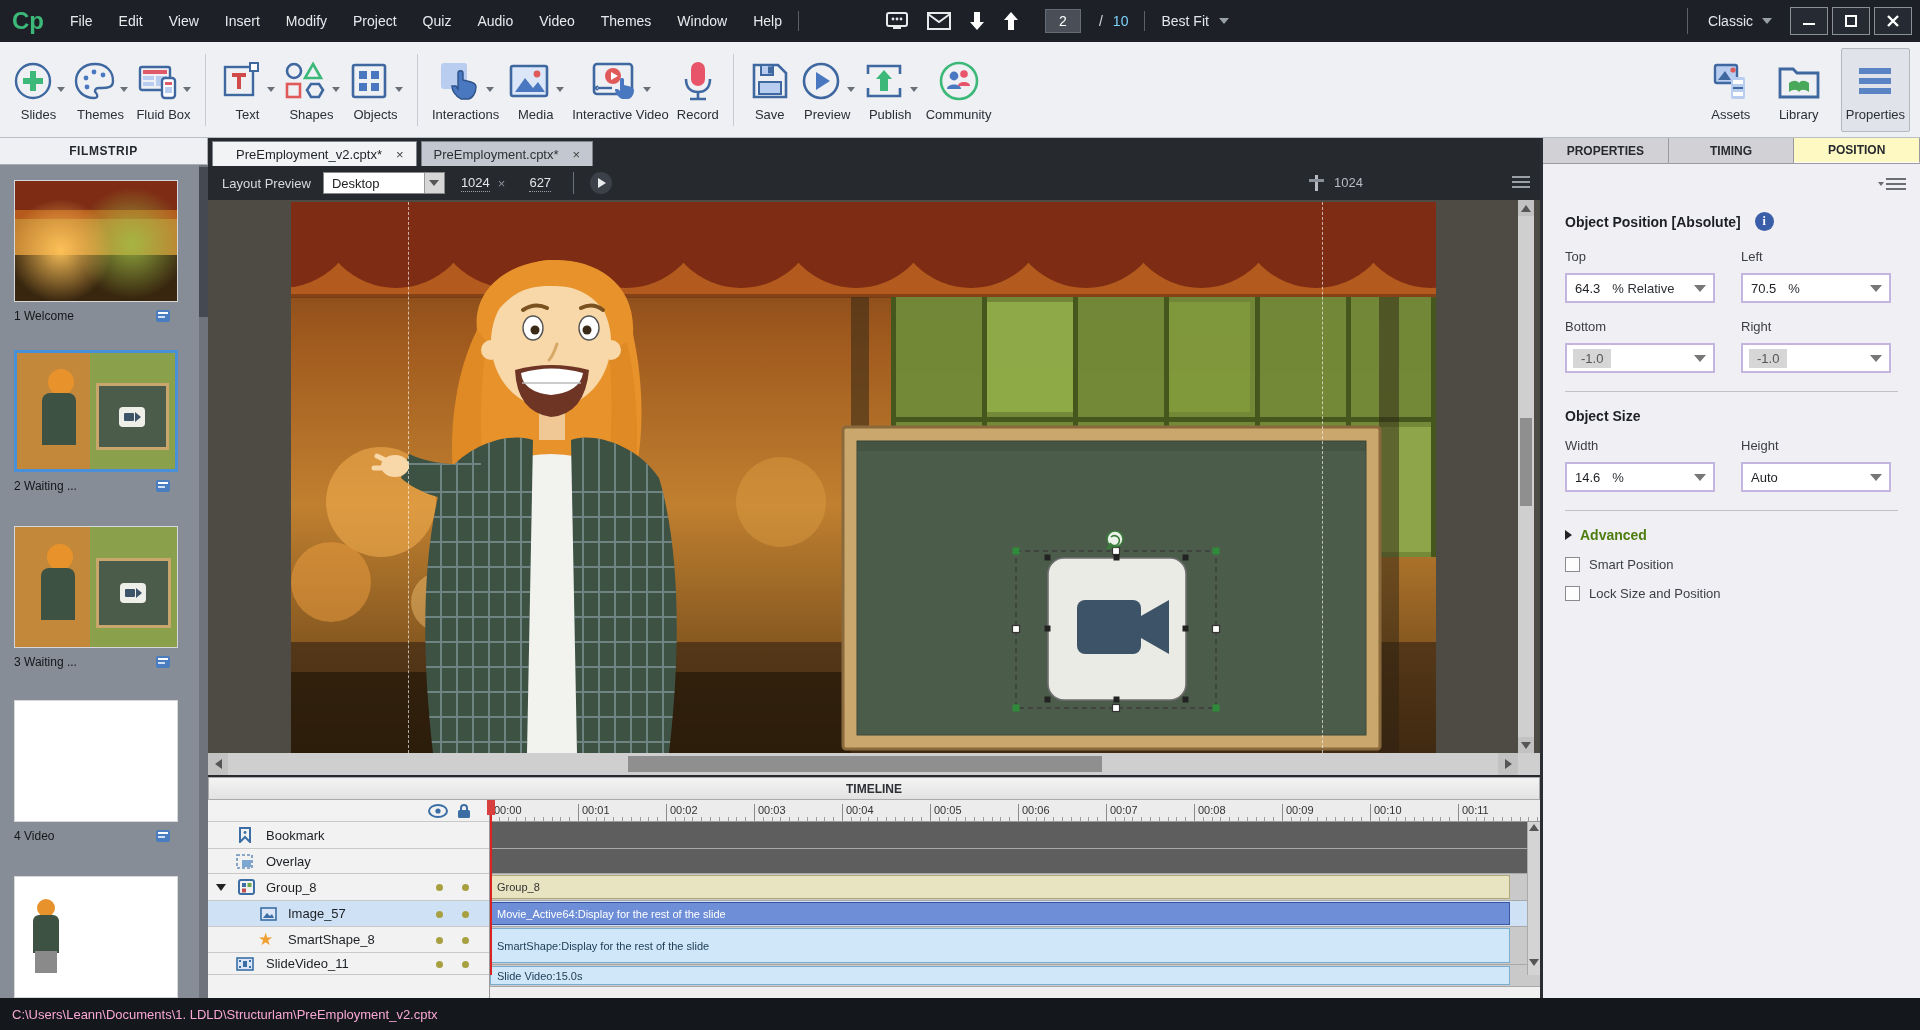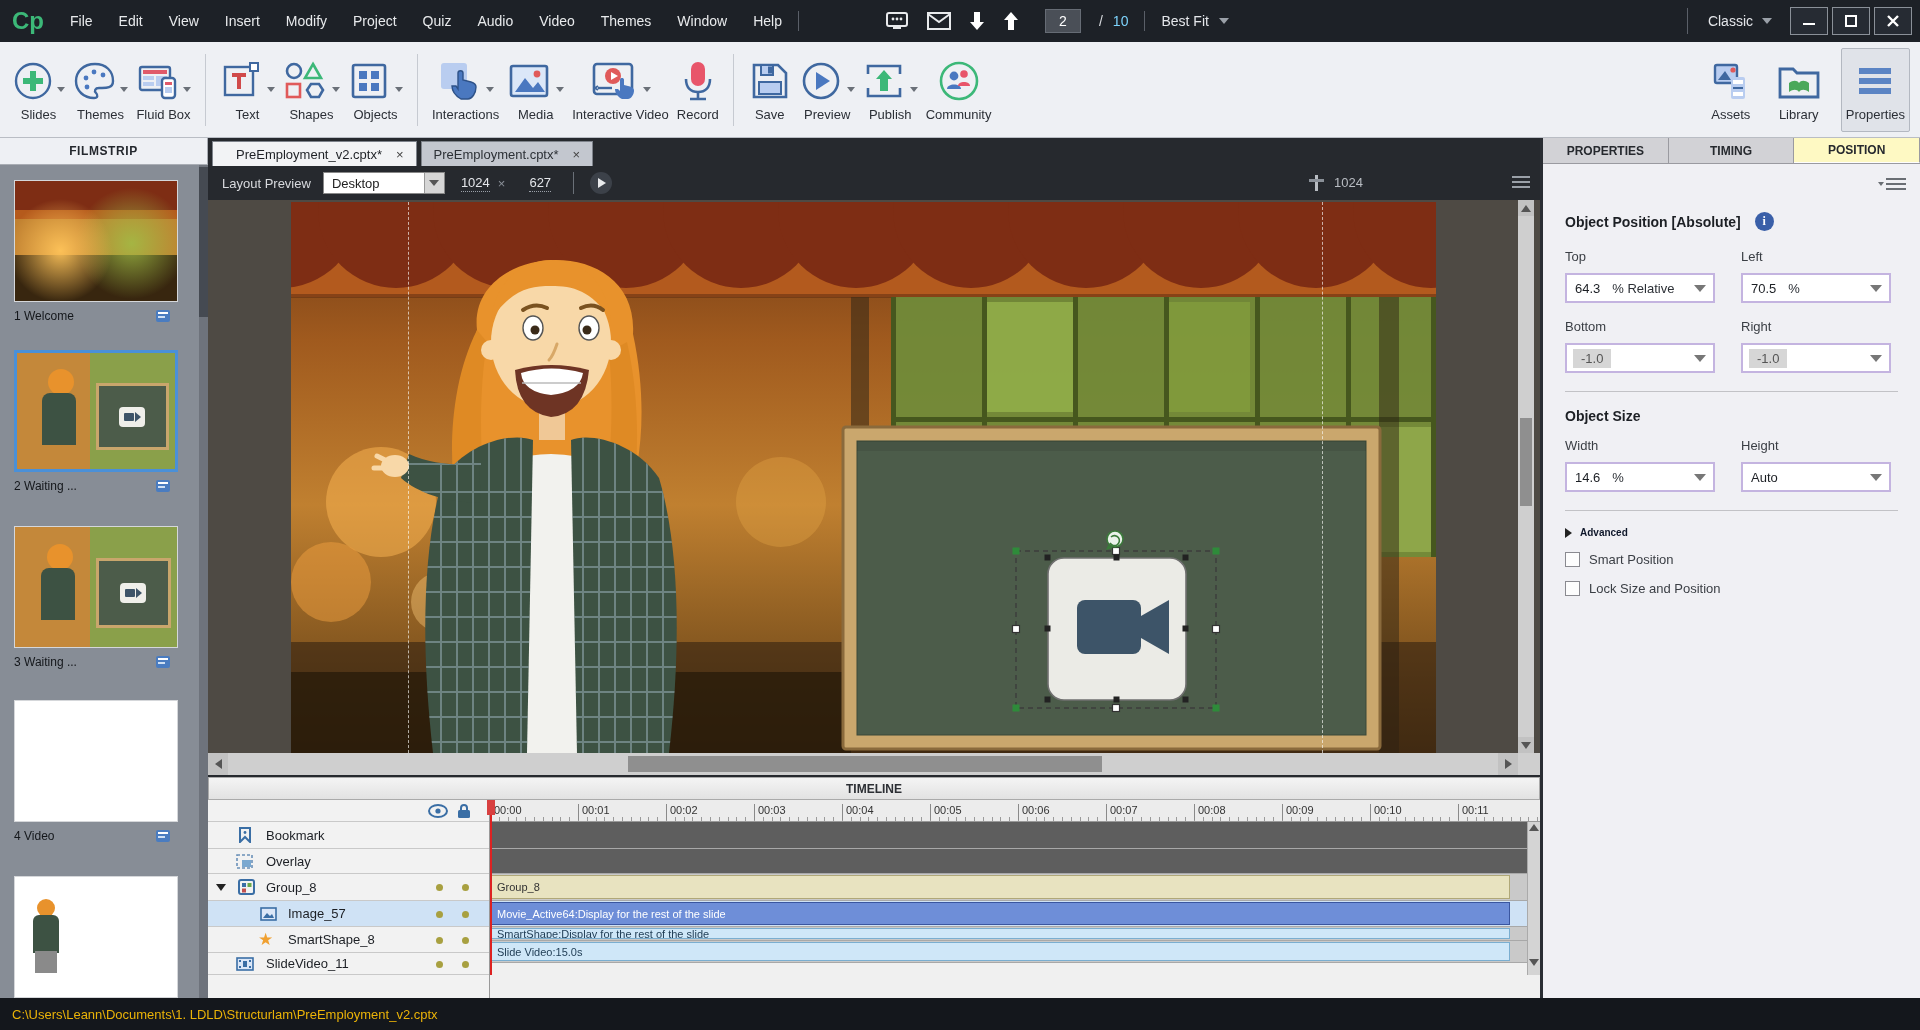--- a/index.html
+++ b/index.html
@@ -181,29 +181,29 @@
   .fieldcol { width:150px; }
   .flabel { font-size:13px; color:#3a3e44; margin-bottom:9px; }
   .fbox { width:150px; height:30px; background:#fff; border:2px solid #c4b4e0; display:flex;
     align-items:center; font-size:13px; color:#1c1f24; position:relative; }
   .fbox .v { margin-left:8px; }
   .fbox .u { margin-left:12px; color:#2c3036; }
   .fbox .fcaret { position:absolute; right:7px; width:0; height:0; border-left:6px solid transparent;
     border-right:6px solid transparent; border-top:7px solid #777; }
   .fbox .chip { margin-left:6px; background:#d6d6d6; color:#555; padding:2px 8px; font-size:13px; }
   .rp-div { height:1px; background:#c2c2c6; margin:18px 22px 16px 22px; }
-  .adv { display:flex; align-items:center; gap:8px; font-size:10px; font-weight:bold; color:#0f172a; }
+  .adv { display:flex; align-items:center; gap:8px; font-size:14px; font-weight:bold; color:#4d7c0f; }
   .adv:before { content:""; width:0; height:0; border-top:5px solid transparent; border-bottom:5px solid transparent;
     border-left:7px solid #222; }
   .chk { display:flex; align-items:center; gap:9px; font-size:13px; color:#3a3e44; margin-top:14px; }
   .chk .box { width:15px; height:15px; background:#fdfdfd; border:1px solid #8a8a90; }
 
   
   .statusbar { position:absolute; left:0; top:998px; width:1920px; height:32px; background:#14171c;
-    display:flex; align-items:center; color:#eab308; font-size:13px; }
+    display:flex; align-items:center; color:#f9a8d4; font-size:13px; }
   .sb-path { margin-left:12px; }
   .sb-right { margin-left:auto; display:flex; align-items:center; height:100%; }
   .sb-sep { width:1px; height:20px; background:#4a4e55; }
   .sb-view { width:200px; text-align:center; }
   .sb-coords { width:160px; text-align:center; }
 </style>
 </head>
 <body>
 
 <div class="app">
@@ -822,21 +822,21 @@
       <div class="tl-track">
         <div class="ruler"><span class="tick">00:00</span><span class="tick">00:01</span><span class="tick">00:02</span><span class="tick">00:03</span><span class="tick">00:04</span><span class="tick">00:05</span><span class="tick">00:06</span><span class="tick">00:07</span><span class="tick">00:08</span><span class="tick">00:09</span><span class="tick">00:10</span><span class="tick">00:11</span></div>
         <div class="trow dark" style="height:27px"></div>
         <div class="trow dark" style="height:25px"></div>
         <div class="trow gray" style="height:27px">
           <div class="bar tan">Group_8</div>
         </div>
         <div class="trow selrow" style="height:26px">
           <div class="bar blue">Movie_Active64:Display for the rest of the slide</div>
         </div>
-        <div class="trow gray" style="height:14px">
+        <div class="trow gray" style="height:38px">
           <div class="bar lblue">SmartShape:Display for the rest of the slide</div>
         </div>
         <div class="trow gray" style="height:22px">
           <div class="bar lblue">Slide Video:15.0s</div>
         </div>
         <div class="tl-vmini">
           <div style="margin:2px auto 0" class="tri-up"></div>
           <div style="margin:128px auto 0" class="tri-down"></div>
         </div>
       </div>

